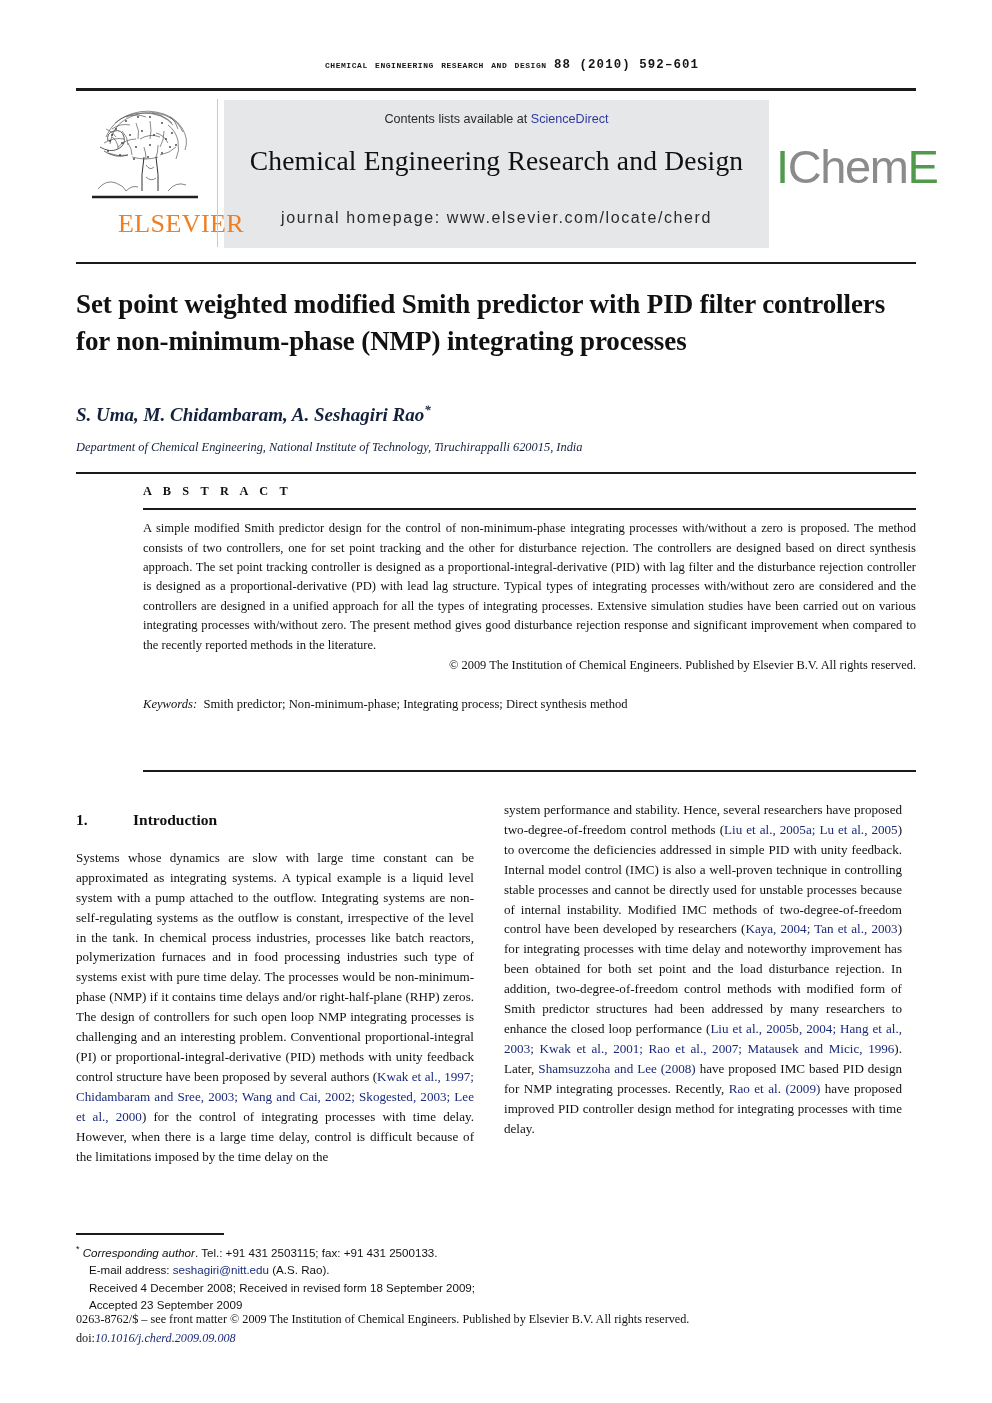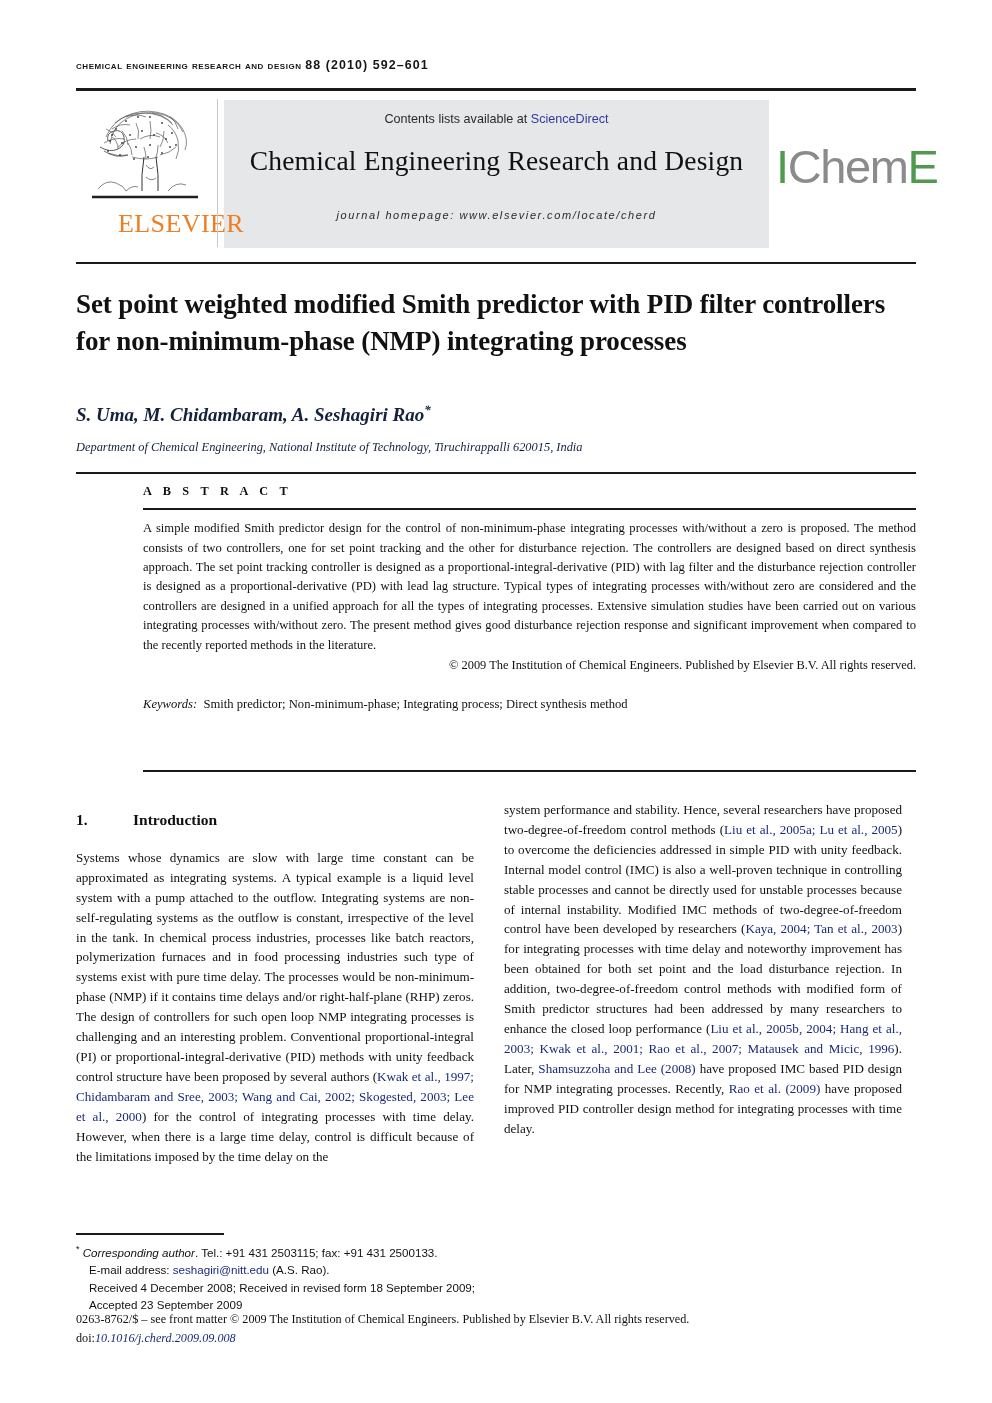--- a/index.html
+++ b/index.html
@@ -18,24 +18,25 @@
   .page {
     position: absolute;
     left: 0; top: 0;
     width: 992px;
     height: 1403px;
   }
 
   
   .running-head {
     position: absolute;
-    left: 76px;
+    left: 92px;
     top: 58px;
     width: 840px;
-    font-family: Liberation Sans, sans-serif;
+    text-align: center;
+    font-family: Liberation Mono, monospace;
     font-size: 11.2px;
     font-weight: bold;
     letter-spacing: 0.55px;
     font-variant: small-caps;
     text-transform: lowercase;
     color: #161616;
   }
   .running-head .vol {
     font-variant: normal;
     text-transform: none;
@@ -92,24 +93,23 @@
     color: #111111;
     letter-spacing: 0.2px;
   }
   .homepage-line {
     position: absolute;
     left: 148px;
     top: 112px;
     width: 545px;
     text-align: center;
     font-family: "Liberation Sans", sans-serif;
-    font-size: 11px;
+    font-size: 16px;
     letter-spacing: 1.6px;
     color: #2a2a2a;
-    font-style: italic;
   }
 
   
   .elsevier-logo {
     position: absolute;
     left: 0px;
     top: 0px;
     width: 138px;
     height: 152px;
   }

